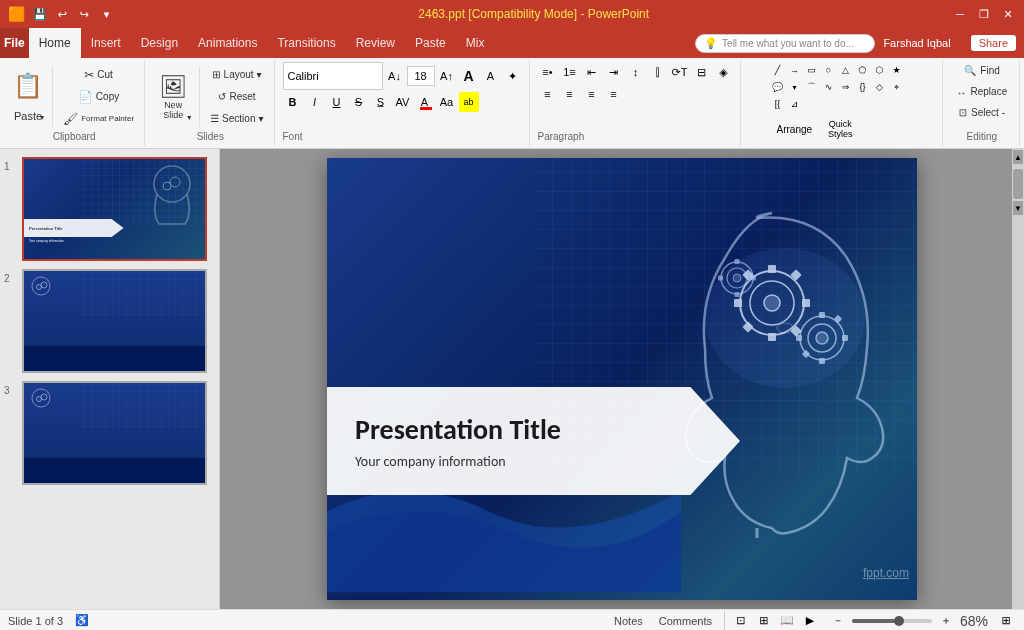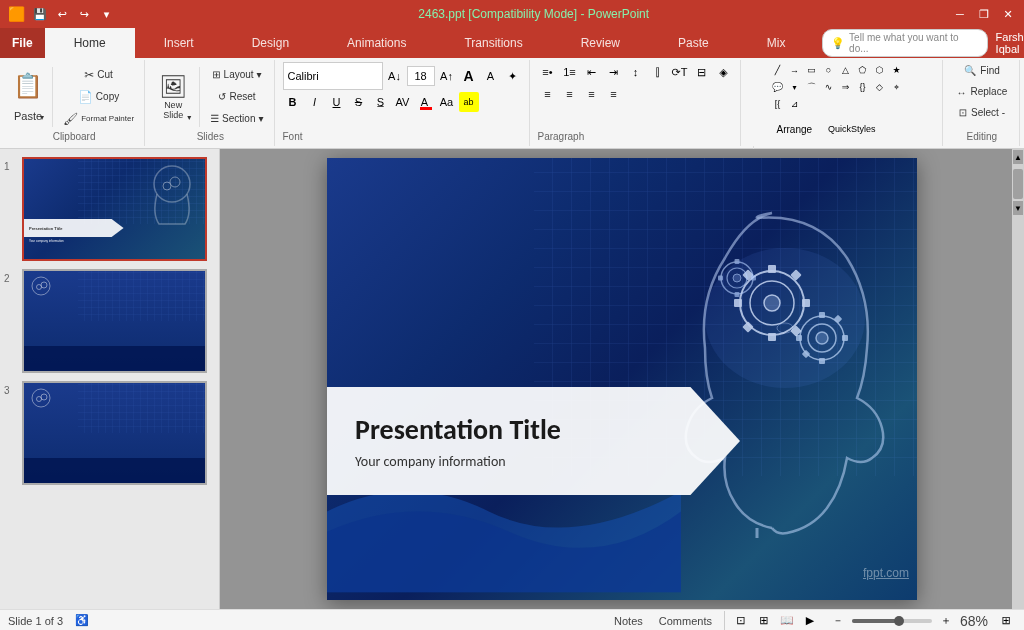--- a/index.html
+++ b/index.html
@@ -9,32 +9,32 @@
     .title-bar {
       height: 28px;
       background: #c0392b;
       display: flex;
       align-items: center;
       justify-content: space-between;
       padding: 0 8px;
       color: white;
     }
     .title-bar-left { display: flex; align-items: center; gap: 6px; }
-    .title-bar-center { font-size: 12px; color: #86efac; flex: 1; text-align: center; }
+    .title-bar-center { font-size: 12px; color: #fde047; flex: 1; text-align: center; }
     .title-bar-right { display: flex; gap: 8px; align-items: center; }
     .win-btn { width: 16px; height: 16px; display: flex; align-items: center; justify-content: center; font-size: 11px; cursor: pointer; color: white; }
     .quick-access { display: flex; gap: 4px; align-items: center; }
     .quick-btn { width: 18px; height: 18px; display: flex; align-items: center; justify-content: center; font-size: 11px; color: white; cursor: pointer; }
 
     
     .ribbon { background: #f5f5f5; border-bottom: 1px solid #d0d0d0; }
     .ribbon-tabs { display: flex; background: #c0392b; height: 30px; padding-left: 0; }
-    .ribbon-tab { padding: 6px 29px; font-size: 12px; color: rgba(255,255,255,0.85); cursor: pointer; display: flex; align-items: center; }
+    .ribbon-tab { padding: 6px 10px; font-size: 12px; color: rgba(255,255,255,0.85); cursor: pointer; display: flex; align-items: center; }
     .ribbon-tab.active { background: #f5f5f5; color: #333; font-weight: 500; }
-    .ribbon-tab.file { background: #a93226; color: white; font-weight: bold; padding: 6px 12px; }
+    .ribbon-tab.file { background: #a93226; color: white; font-weight: bold; padding: 6px 4px; }
 
     .ribbon-content { display: flex; align-items: stretch; padding: 2px 4px; height: 90px; gap: 2px; }
     .ribbon-group { display: flex; flex-direction: column; align-items: center; border-right: 1px solid #ddd; padding: 2px 6px; min-width: fit-content; }
     .ribbon-group-buttons { display: flex; align-items: center; gap: 2px; flex: 1; }
     .ribbon-group-label { font-size: 10px; color: #666; margin-top: auto; padding-bottom: 2px; }
 
     .ribbon-btn { display: flex; flex-direction: column; align-items: center; justify-content: center; padding: 3px 5px; cursor: pointer; border-radius: 2px; min-width: 28px; font-size: 10px; color: #333; }
     .ribbon-btn.large { height: 60px; }
     .ribbon-btn.small { height: 20px; flex-direction: row; gap: 3px; padding: 2px 4px; font-size: 11px; }
 
@@ -231,21 +231,21 @@
           <span class="draw-btn">∿</span>
           <span class="draw-btn">⇒</span>
           <span class="draw-btn">{}</span>
           <span class="draw-btn">◇</span>
           <span class="draw-btn">⌖</span>
           <span class="draw-btn">[{</span>
           <span class="draw-btn">⊿</span>
         </div>
         <div class="ribbon-row" style="gap:4px;">
           <button class="small-btn" style="padding:2px 6px; font-size:10px;">Arrange</button>
-          <button class="small-btn" style="padding:2px 4px; font-size:10px; flex-direction:row; height:30px;">
+          <button class="small-btn" style="padding:2px 4px; font-size:10px; flex-direction:column; height:30px;">
             <span style="font-size:9px;">Quick</span>
             <span style="font-size:9px;">Styles</span>
           </button>
         </div>
       </div>
       <div style="display:flex; flex-direction:column; gap:1px; font-size:10px; margin-left:4px; border-left:1px solid #ddd; padding-left:6px; align-self:flex-start; margin-top:2px;">
         <div class="ribbon-btn small"><span>🪣</span> <span>Shape Fill</span> ▾</div>
         <div class="ribbon-btn small"><span>▭</span> <span>Shape Outline</span> ▾</div>
         <div class="ribbon-btn small">
             <span>✨</span> 

